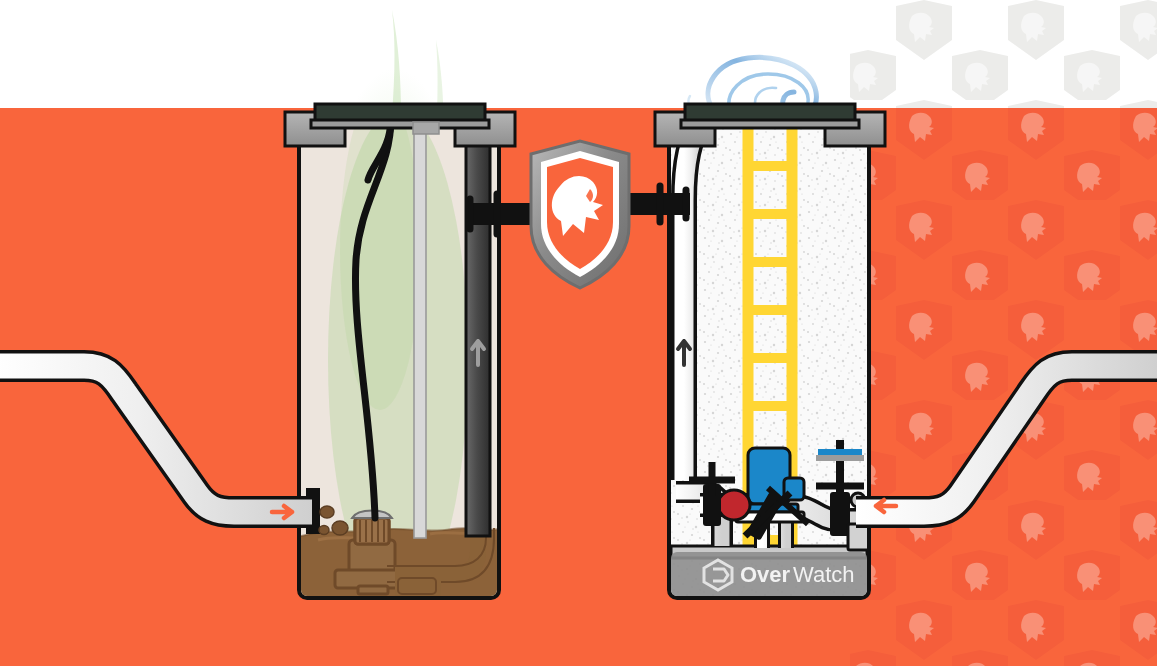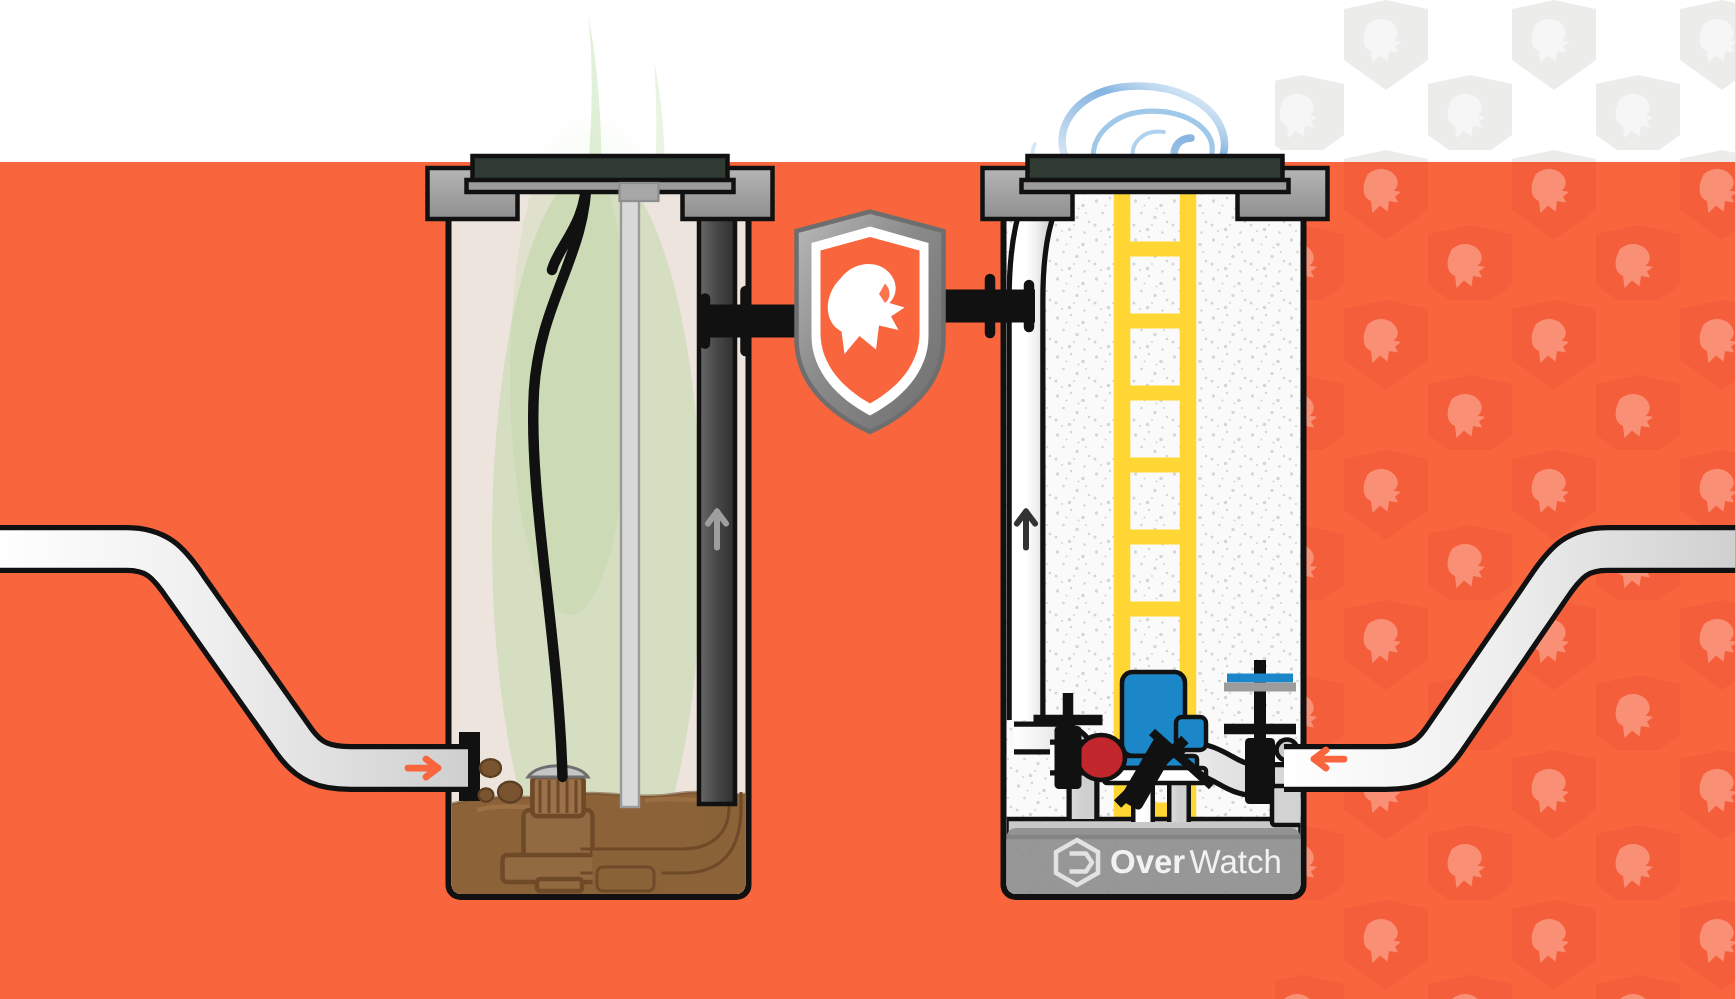--- a/index.html
+++ b/index.html
@@ -1,17 +1,17 @@
 <!DOCTYPE html>
 <html><head>
 <meta charset="utf-8">
 <style>
   html,body{margin:0;padding:0;background:#fff;}
   body{width:1157px;height:666px;overflow:hidden;font-family:"Liberation Sans",sans-serif;}
-  #stage{position:relative;width:1157px;height:666px;overflow:hidden;background:#fdba74;}
+  #stage{position:relative;width:1157px;height:666px;overflow:hidden;background:#14b8a6;}
   #stage svg{display:block;}
   .nosel{user-select:none;}
 </style>
 </head>
 <body>
 
 <div id="stage" class="nosel">
 <svg width="1157" height="666" viewBox="0 0 1157 666" xmlns="http://www.w3.org/2000/svg">
 
   <defs>

